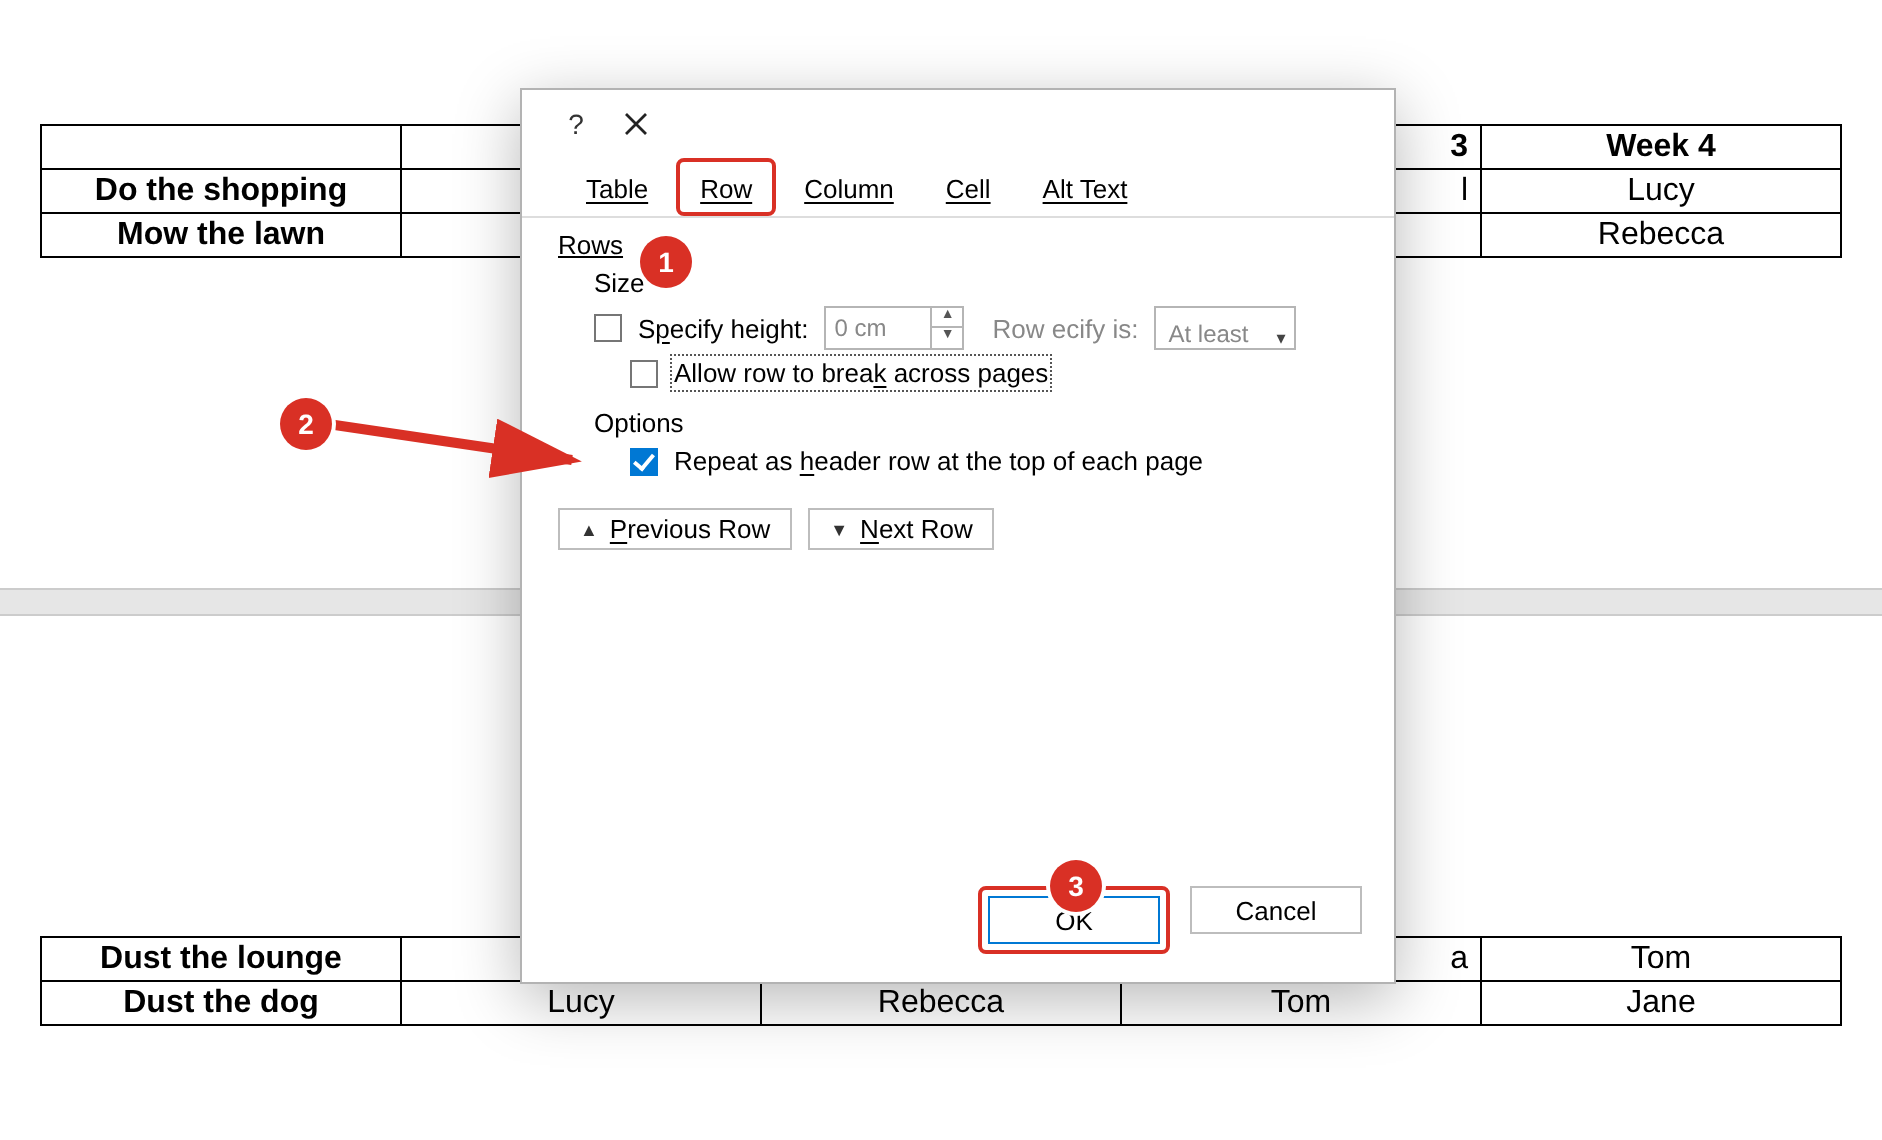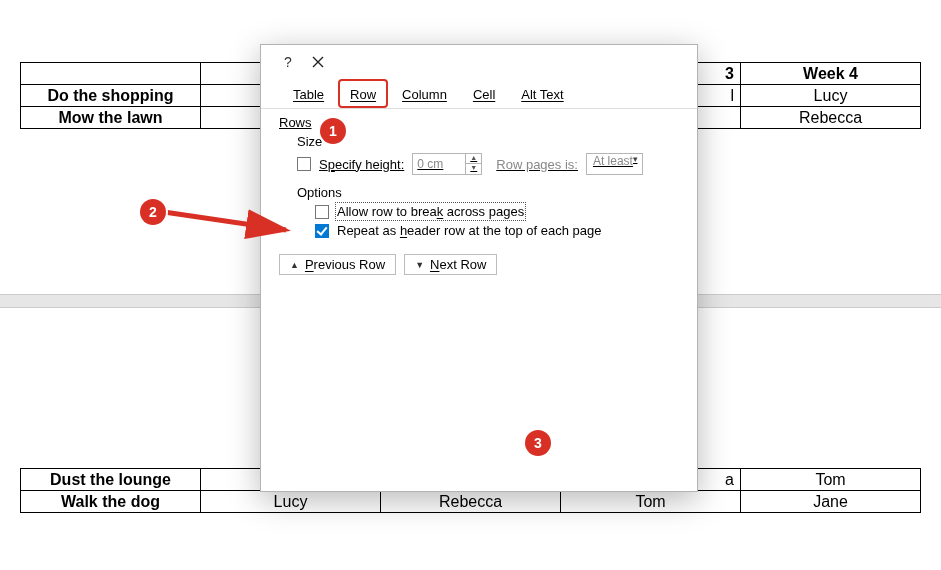--- a/index.html
+++ b/index.html
@@ -118,24 +118,24 @@
   .spinner .spin-btns {
     width: 16px; display: flex; flex-direction: column;
   }
   .spinner .spin-btns div {
     height: 10px; line-height: 8px; font-size: 7px;
     text-align: center; border-left: 1px solid #b5b5b5;
     color: #555;
   }
   .spinner .spin-btns div:first-child { border-bottom: 1px solid #b5b5b5; }
   .sel-ctl {
-    display: inline-flex; align-items: flex-start;
+    display: inline-flex; align-items: flex-end;
     border: 1px solid #b5b5b5; height: 22px;
     padding: 0 4px 0 6px; font-size: 12px; color: #888;
-    background: #fff;
+    gap: 14px; background: #fff;
   }
   .sel-ctl .arrow { font-size: 9px; color: #444; }
 
   .disabled { color: #888; }
 
   .check {
     display: inline-block; width: 14px; height: 14px;
     border: 1px solid #767676; background: #fff;
     position: relative; flex: none;
   }
@@ -221,21 +221,21 @@
 <table id="table-bottom" class="doc-table">
   <tbody>
       <tr>
     <td class="c0">Dust the lounge</td>
     <td class="c"></td>
     <td class="c"></td>
     <td class="c" style="text-align:right">a</td>
     <td class="c">Tom</td>
   </tr>
   <tr>
-    <td class="c0">Walk the dog</td>
+    <td class="c0">Dust the dog</td>
     <td class="c">Lucy</td>
     <td class="c">Rebecca</td>
     <td class="c">Tom</td>
     <td class="c">Jane</td>
   </tr>
 </tbody>
   </table>
 
 <div class="dialog">
   <div class="dlg-titlebar">
@@ -254,59 +254,65 @@
       <div class="tab-highlight"></div>
     </div>
     <div class="tab"><span class="u">Column</span></div>
     <div class="tab"><span class="u">Cell</span></div>
     <div class="tab"><span class="u">Alt Text</span></div>
   </div>
 
   <div class="dlg-body">
     <div class="group-label">Rows</div>
     <div class="indent">Size</div>
-    <div class="indent row-flex" style="text-decoration:underline;">
+    <div class="indent row-flex" style="">
       <span class="check"></span>
       <label><span>S</span><span class="u">p</span><span>ecify height:</span></label>
       <span class="spinner disabled">
         <input disabled="" value="0 cm" style="">
         <span class="spin-btns">
             <div>▲</div>
             <div>▼</div>
           </span>
       </span>
-      <span class="disabled" style="margin-left:6px"><span>Row pages is:</span></span>
+      <span class="disabled" style="margin-left:6px"><span>Row ecify is:</span></span>
       <span class="sel-ctl disabled">
         <span>At least</span>
         <span class="arrow">▾</span>
       </span>
     </div>
 
-    <div class="indent" style="margin-top:10px">Options</div>
     <div class="indent row-flex" style="margin-left:36px; margin-top:4px;">
       <span class="check"></span>
       <label class="dotted-focus"><span>Allow row to brea</span><span class="u">k</span><span> across pages</span></label>
     </div>
+    <div class="indent" style="margin-top:10px">Options</div>
     <div class="indent row-flex" style="margin-left:36px; margin-top:4px;">
       <span class="check on"></span>
       <label><span>Repeat as </span><span class="u">h</span><span>eader row at the top of each page</span></label>
     </div>
 
     <div class="nav-btns">
       <span class="nav-btn">
         <span class="tri">▲</span>
         <span><span class="u">P</span><span>revious Row</span></span>
       </span>
       <span class="nav-btn">
         <span class="tri">▼</span>
         <span><span class="u">N</span><span>ext Row</span></span>
       </span>
     </div>
   </div>
 
+  <div class="dlg-footer">
+    <span class="ok-wrap">
+      <button class="btn primary">OK</button>
+    </span>
+    <button class="btn">Cancel</button>
+  </div>
 </div>
 
 <div class="badge" style="left:320px; top:118px;">1</div>
 <div class="badge" style="left:140px; top:199px;">2</div>
 <div class="badge" style="left:525px; top:430px;">3</div>
 
 <svg class="arrow2" style="left:162px; top:200px; width:136px; height:40px;">
   <defs>
       <marker id="arr" markerWidth="10" markerHeight="10" refX="8" refY="3" orient="auto">
     <path d="M0,0 L9,3 L0,6 Z" fill="#d93025"></path>

